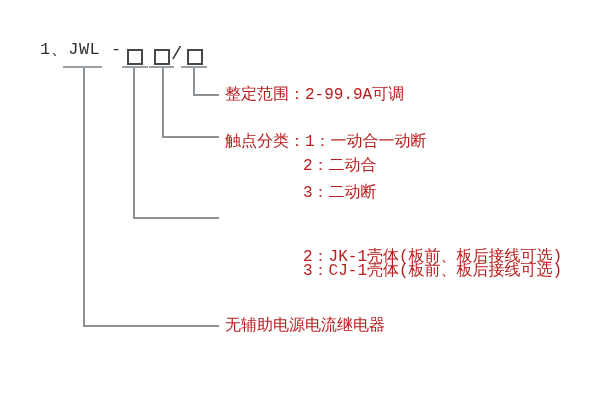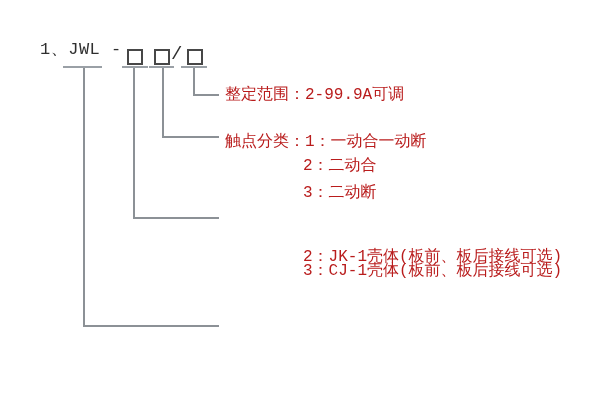--- a/index.html
+++ b/index.html
@@ -59,14 +59,15 @@
   <div class="hline h-r2"></div>
   <div class="hline h-r5"></div>
   <div class="hline h-r9"></div>
 
   <div class="txt main r1">整定范围：2-99.9A可调</div>
   <div class="txt main r2">触点分类：1：一动合一动断</div>
   <div class="txt sub r3">2：二动合</div>
   <div class="txt sub r4">3：二动断</div>
   <div class="txt sub r6">2：JK-1壳体(板前、板后接线可选)</div>
   <div class="txt sub r7">3：CJ-1壳体(板前、板后接线可选)</div>
+  <div class="txt main r9">无辅助电源电流继电器</div>
 
 </div>
 
 </body></html>

